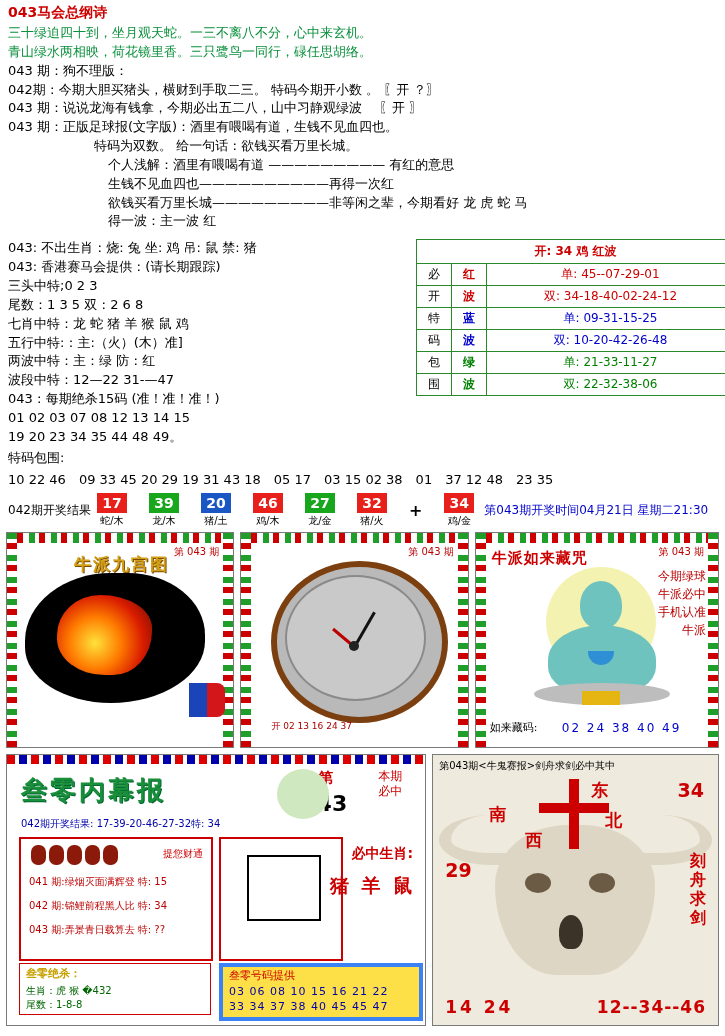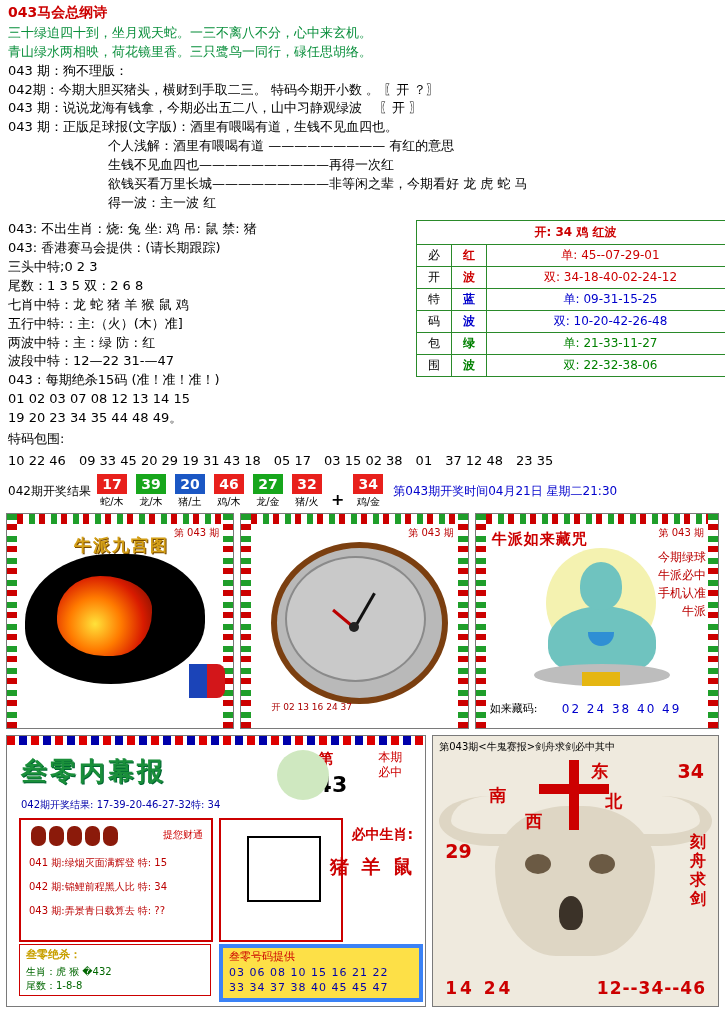--- a/index.html
+++ b/index.html
@@ -32,21 +32,21 @@
   td.col-green{color:#008000;font-weight:bold;width:26px;}
   td.num{color:#cc0000;text-align:left;padding-left:8px;}
   td.numb{color:#0000cc;text-align:left;padding-left:8px;}
   td.numg{color:#008000;text-align:left;padding-left:8px;}
 
   .numrow{padding:2px 8px;font-size:13px;}
 
   
   .resultwrap{display:flex;align-items:center;padding:2px 8px 0 8px;gap:4px;}
   .reslabel{font-size:12px;white-space:nowrap;}
-  .balls{display:flex;align-items:flex-end;gap:5px;}
+  .balls{display:flex;align-items:center;gap:18px;}
   .ballcol{width:34px;text-align:center;}
   .ball{width:30px;height:20px;line-height:20px;color:#fff;font-weight:bold;font-size:14px;margin:0 auto;}
   .b-red{background:#e8201c;}
   .b-green{background:#17a61c;}
   .b-blue{background:#1b57c4;}
   .zod{font-size:10px;margin-top:1px;white-space:nowrap;}
   .plus{font-weight:bold;font-size:16px;padding:0 2px;}
   .drawinfo{color:#0000cc;font-size:12px;white-space:nowrap;margin-left:4px;}
 
   
@@ -145,20 +145,21 @@
     <div class="poem">
       <div class="ln">三十绿迫四十到，坐月观天蛇。一三不离八不分，心中来玄机。</div>
       <div class="ln">青山绿水两相映，荷花镜里香。三只鹭鸟一同行，碌任思胡络。</div>
     </div>
 
     <div class="ln">043 期：狗不理版：</div>
     <div class="ln">042期：今期大胆买猪头，横财到手取二三。 特码今期开小数 。 〖开 ？〗</div>
     <div class="ln">043 期：说说龙海有钱拿，今期必出五二八，山中习静观绿波 　〖开 〗</div>
     <div class="ln">043 期：正版足球报(文字版)：酒里有喂喝有道，生钱不见血四也。</div>
 
+    <div class="ln indent1">特码为双数。  给一句话：欲钱买看万里长城。</div>
     <div class="ln indent2">个人浅解：酒里有喂喝有道 ————————— 有红的意思</div>
     <div class="ln indent2">生钱不见血四也——————————再得一次红</div>
     <div class="ln indent2">欲钱买看万里长城—————————非等闲之辈，今期看好 龙 虎 蛇 马</div>
     <div class="ln indent2">得一波：主一波 红</div>
   </div>
 
   <div style="height:8px"></div>
 
   <div class="midwrap">
     <div class="midleft">

